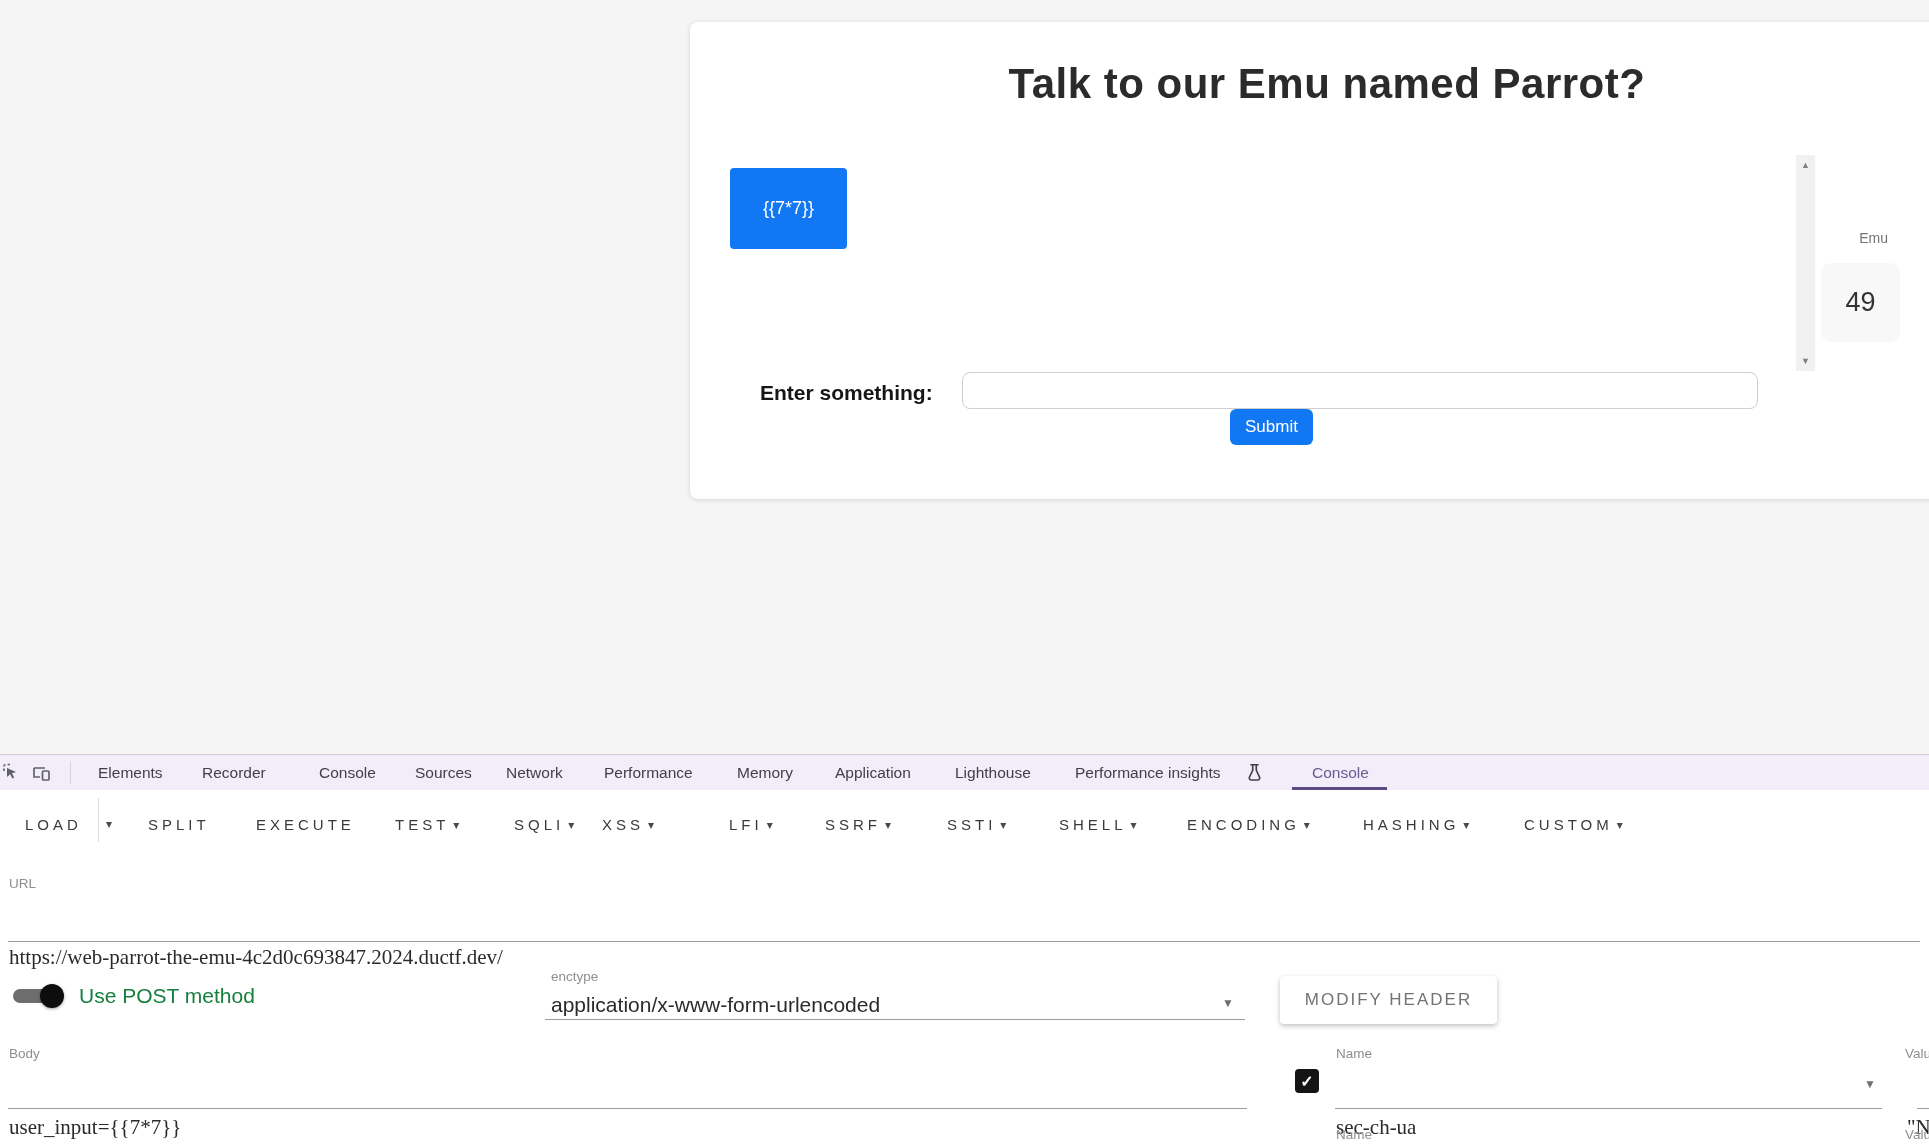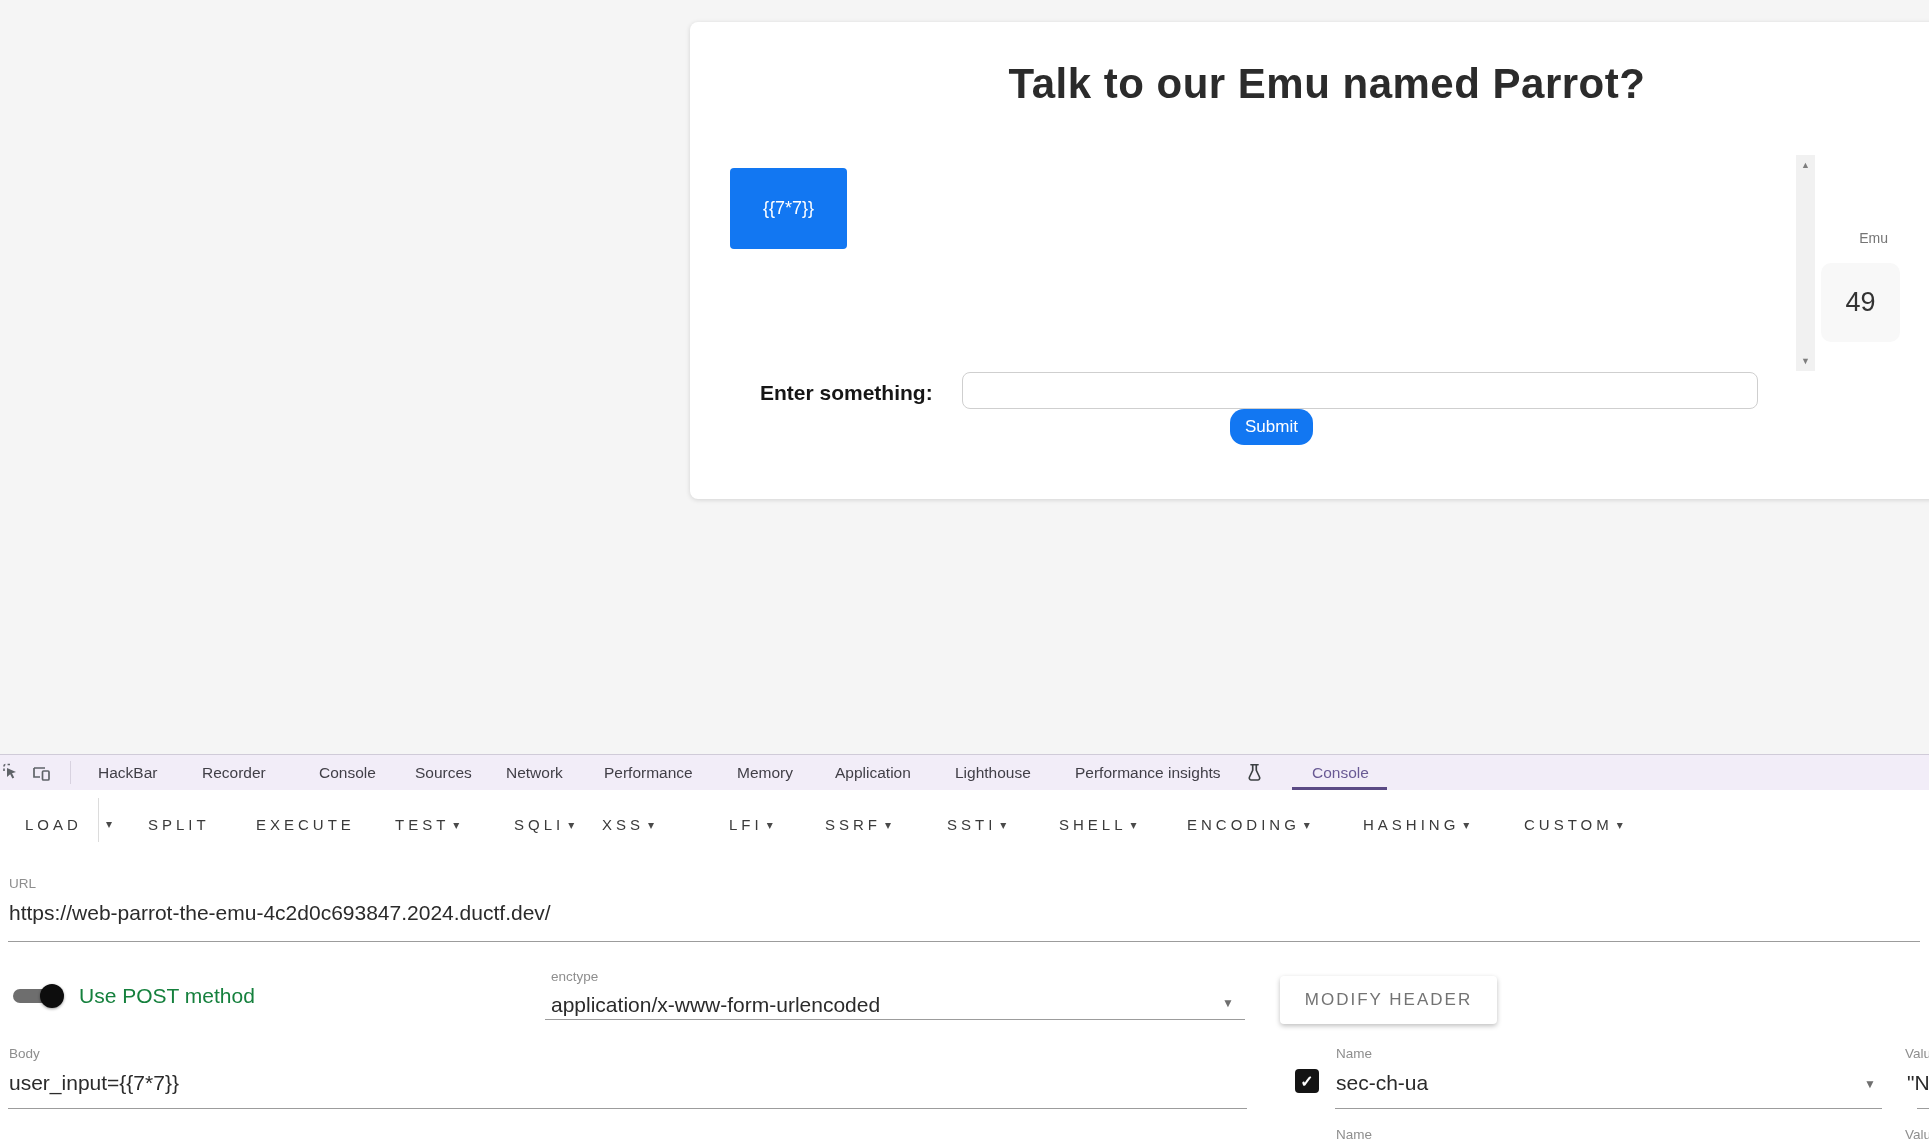--- a/index.html
+++ b/index.html
@@ -18,42 +18,42 @@
   .emu-box { position:absolute; top:241px; right:64px; width:79px; height:79px;
              background:#f8f8f8; border-radius:10px; color:#333; font-size:27px;
              display:flex; align-items:center; justify-content:center; }
   .chat-scrollbar { position:absolute; left:1106px; top:133px; width:19px; height:216px; background:#f1f1f1; }
   .scroll-arrow { position:absolute; left:0; width:19px; text-align:center; font-size:9px; color:#7e7e7e; }
   .scroll-arrow.up { top:5px; } .scroll-arrow.down { bottom:5px; }
   .enter-label { position:absolute; left:70px; top:359px; font-size:21px; font-weight:bold; color:#161616; }
   .text-input { position:absolute; left:272px; top:350px; width:796px; height:37px;
                 border:1px solid #cfcfcf; border-radius:8px; background:#fff; font-size:18px; padding:0 10px; outline:none; }
   .submit-btn { position:absolute; left:540px; top:387px; width:83px; height:36px;
-                background:#1277f2; border:none; border-radius:14px; color:#fff; font-size:17px;
+                background:#1277f2; border:none; border-radius:6px; color:#fff; font-size:17px;
                 display:flex; align-items:center; justify-content:center; cursor:pointer; }
 
   
   .devtools { position:absolute; left:0; top:754px; width:1929px; height:391px; background:#fff; border-top:1px solid #d0cbd8; }
   .tabbar { position:absolute; left:0; top:0; width:100%; height:35px; background:#f2edf8; }
   .tb-icon { position:absolute; top:7px; color:#5f6368; }
   .tb-sep { position:absolute; left:70px; top:6px; width:1px; height:23px; background:#d8d2e0; }
   .tab { position:absolute; top:0; height:35px; line-height:35px; font-size:15.5px; color:#413f47; white-space:nowrap; cursor:pointer; }
   .tab.active { color:#695a94; }
   .hb-underline { position:absolute; left:1292px; top:32px; width:95px; height:3px; background:#5b4a85; }
   .flask { position:absolute; left:1245px; top:8px; }
 
   .menu-item { position:absolute; top:60px; height:20px; line-height:20px;
                font-family:Liberation Sans, sans-serif; font-size:15px; font-weight:500;
                letter-spacing:4px; color:#3a3a3a; cursor:pointer; white-space:nowrap; }
   .m-arrow { letter-spacing:0; font-size:12px; color:#4a4a4a; margin-left:4px; vertical-align:1px; }
   .menu-sep { position:absolute; left:98px; top:43px; width:1px; height:44px; background:#dcdcdc; }
   .load-arrow { position:absolute; left:106px; top:62px; font-size:12px; color:#4a4a4a; cursor:pointer; }
 
   .fld-label { position:absolute; font-size:13.5px; color:#8e8e8e; white-space:nowrap; }
-  .fld-value-mono { position:absolute; font-family:Liberation Sans, sans-serif; font-size:21px; color:#2b2b2b; white-space:nowrap; }
+  .fld-value-mono { position:absolute; font-family:Liberation Serif, serif; font-size:21px; color:#2b2b2b; white-space:nowrap;margin-top:44px; }
   .fld-value-sans { position:absolute; font-size:21px; color:#2b2b2b; white-space:nowrap; }
   .underline { position:absolute; height:1px; background:#9c9c9c; }
   .sel-arrow { position:absolute; font-size:12px; color:#6f6f6f; }
 
   .toggle-track { position:absolute; left:13px; top:234px; width:50px; height:14px; border-radius:7px; background:#6e6e6e; cursor:pointer; }
   .toggle-thumb { position:absolute; left:40px; top:229px; width:24px; height:24px; border-radius:50%;
                   background:#0d0d0d; box-shadow:0 1px 3px rgba(0,0,0,.4); }
   .post-label { position:absolute; left:79px; top:229px; font-size:21px; color:#15803d; }
 
   .modify-btn { position:absolute; left:1280px; top:221px; width:217px; height:48px;
@@ -92,21 +92,21 @@
     <svg class="tb-icon" style="left:1px" width="20" height="20" viewBox="0 0 20 20">
       <path d="M3 9 V4 a1.5 1.5 0 0 1 1.5-1.5 H9" fill="none" stroke="#5f6368" stroke-width="1.6" stroke-dasharray="2.4 2.2"></path>
       <polygon points="6,6 15,10 11,11.2 13.2,15.6 11.4,16.6 9.2,12.2 6,15" fill="#5f6368"></polygon>
     </svg>
     <svg class="tb-icon" style="left:30px" width="22" height="22" viewBox="0 0 22 22">
       <path d="M4 6 h11 M4 6 v9 h6" fill="none" stroke="#5f6368" stroke-width="1.7"></path>
       <rect x="12.5" y="9" width="6.5" height="9" rx="1" fill="#f2edf8" stroke="#5f6368" stroke-width="1.7"></rect>
     </svg>
     <div class="tb-sep"></div>
 
-    <div class="tab" style="left:98px">HackBar</div>
+    <div class="tab" style="left:98px">Elements</div>
     <div class="tab" style="left:202px">Recorder</div>
     <div class="tab" style="left:319px">Console</div>
     <div class="tab" style="left:415px">Sources</div>
     <div class="tab" style="left:506px">Network</div>
     <div class="tab" style="left:604px">Performance</div>
     <div class="tab" style="left:737px">Memory</div>
     <div class="tab" style="left:835px">Application</div>
     <div class="tab" style="left:955px">Lighthouse</div>
     <div class="tab" style="left:1075px">Performance insights</div>
     <svg class="flask" width="19" height="19" viewBox="0 0 16 16">

